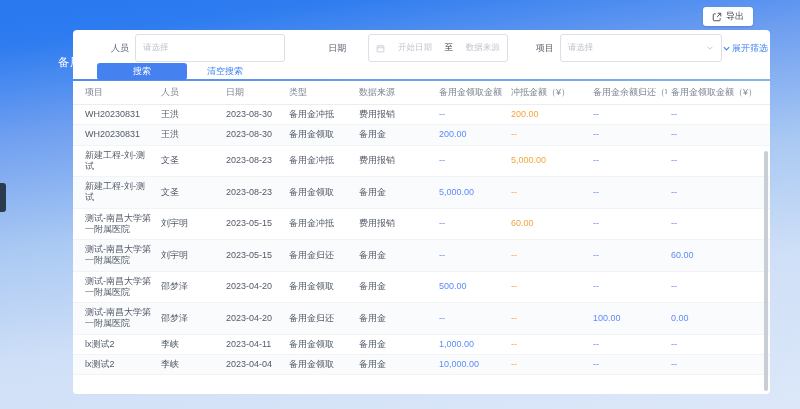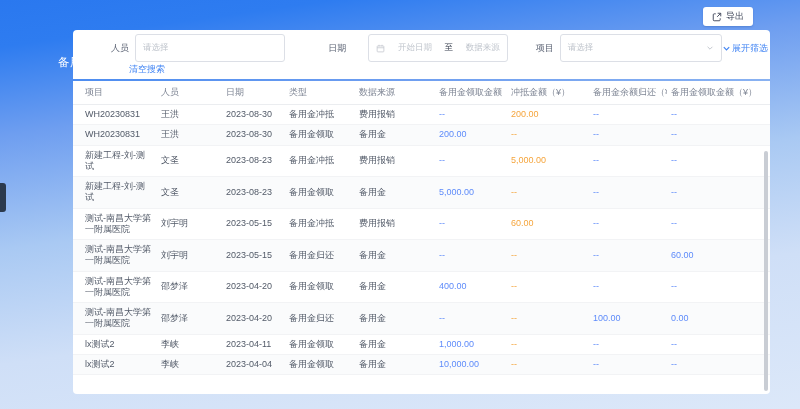--- a/index.html
+++ b/index.html
@@ -27,21 +27,21 @@
   .lbl-date { margin-left:43px; }
   .daterange { width:150px; margin-left:22px; gap:0; justify-content:space-between; cursor:pointer; }
   .sep { font-size:8.5px; color:#3a4150; }
   .lbl-project { margin-left:28px; }
   .select { width:175px; margin-left:6px; justify-content:space-between; cursor:pointer; }
   .expand { margin-left:auto; margin-right:2px; display:flex; align-items:center; gap:1px; font-size:9px;
     color:var(--link,#4285f4); cursor:pointer; text-decoration:none; white-space:nowrap; }
   .filter-actions { display:flex; align-items:center; margin-top:5px; padding-left:24px; }
   .search-btn { width:90px; height:17px; background:var(--accent,#4681f0); color:#fff; border:none; border-radius:3px;
     font-size:9px; cursor:pointer; font-family:inherit; }
-  .clear-link { margin-left:32px; font-size:9px; color:var(--link,#4285f4); cursor:pointer; text-decoration:none; }
+  .clear-link { margin-left:20px; font-size:9px; color:var(--link,#4285f4); cursor:pointer; text-decoration:none; }
 
   
   .table-block { position:absolute; top:51px; left:0; right:0; bottom:0; background:#fff; border-radius:0 0 4px 4px;
     display:flex; flex-direction:column; overflow:hidden; }
   table { width:100%; border-collapse:collapse; table-layout:fixed; }
   th { font-weight:normal; font-size:9px; color:#7d8493; text-align:left; padding:5px 4px 5px 4px;
     border-bottom:1px solid #ebedf0; white-space:nowrap; overflow:hidden; }
   th:first-child, td:first-child { padding-left:12px; }
   td { font-size:9px; color:#525a68; padding:4px 4px; border-bottom:1px solid #f2f3f5; line-height:1.25;
     overflow:hidden; word-break:break-all; }
@@ -109,20 +109,21 @@
           <span class="ic">
             <svg width="9" height="9" viewBox="0 0 10 10">
                 <polyline points="2,3.5 5,6.5 8,3.5" stroke="#4285f4" stroke-width="1.3" fill="none"></polyline>
               </svg>
           </span>
           <span>展开筛选</span>
         </a>
       </div>
 
       <div class="filter-actions">
+        <button class="search-btn">搜索</button>
         <a class="clear-link">清空搜索</a>
       </div>
     </div>
 
     <div class="table-block">
       <table>
         <colgroup>
           <col style="width:84px">
             <col style="width:65px">
             <col style="width:63px">
@@ -212,21 +213,21 @@
               <td class="c-orange">--</td>
               <td class="c-blue">--</td>
               <td class="c-blue">60.00</td>
             </tr>
             <tr>
               <td>测试-南昌大学第一附属医院</td>
               <td>邵梦泽</td>
               <td>2023-04-20</td>
               <td>备用金领取</td>
               <td>备用金</td>
-              <td class="c-blue">400.00</td>
+              <td class="c-blue">500.00</td>
               <td class="c-orange">--</td>
               <td class="c-blue">--</td>
               <td class="c-blue">--</td>
             </tr>
             <tr>
               <td>测试-南昌大学第一附属医院</td>
               <td>邵梦泽</td>
               <td>2023-04-20</td>
               <td>备用金归还</td>
               <td>备用金</td>

